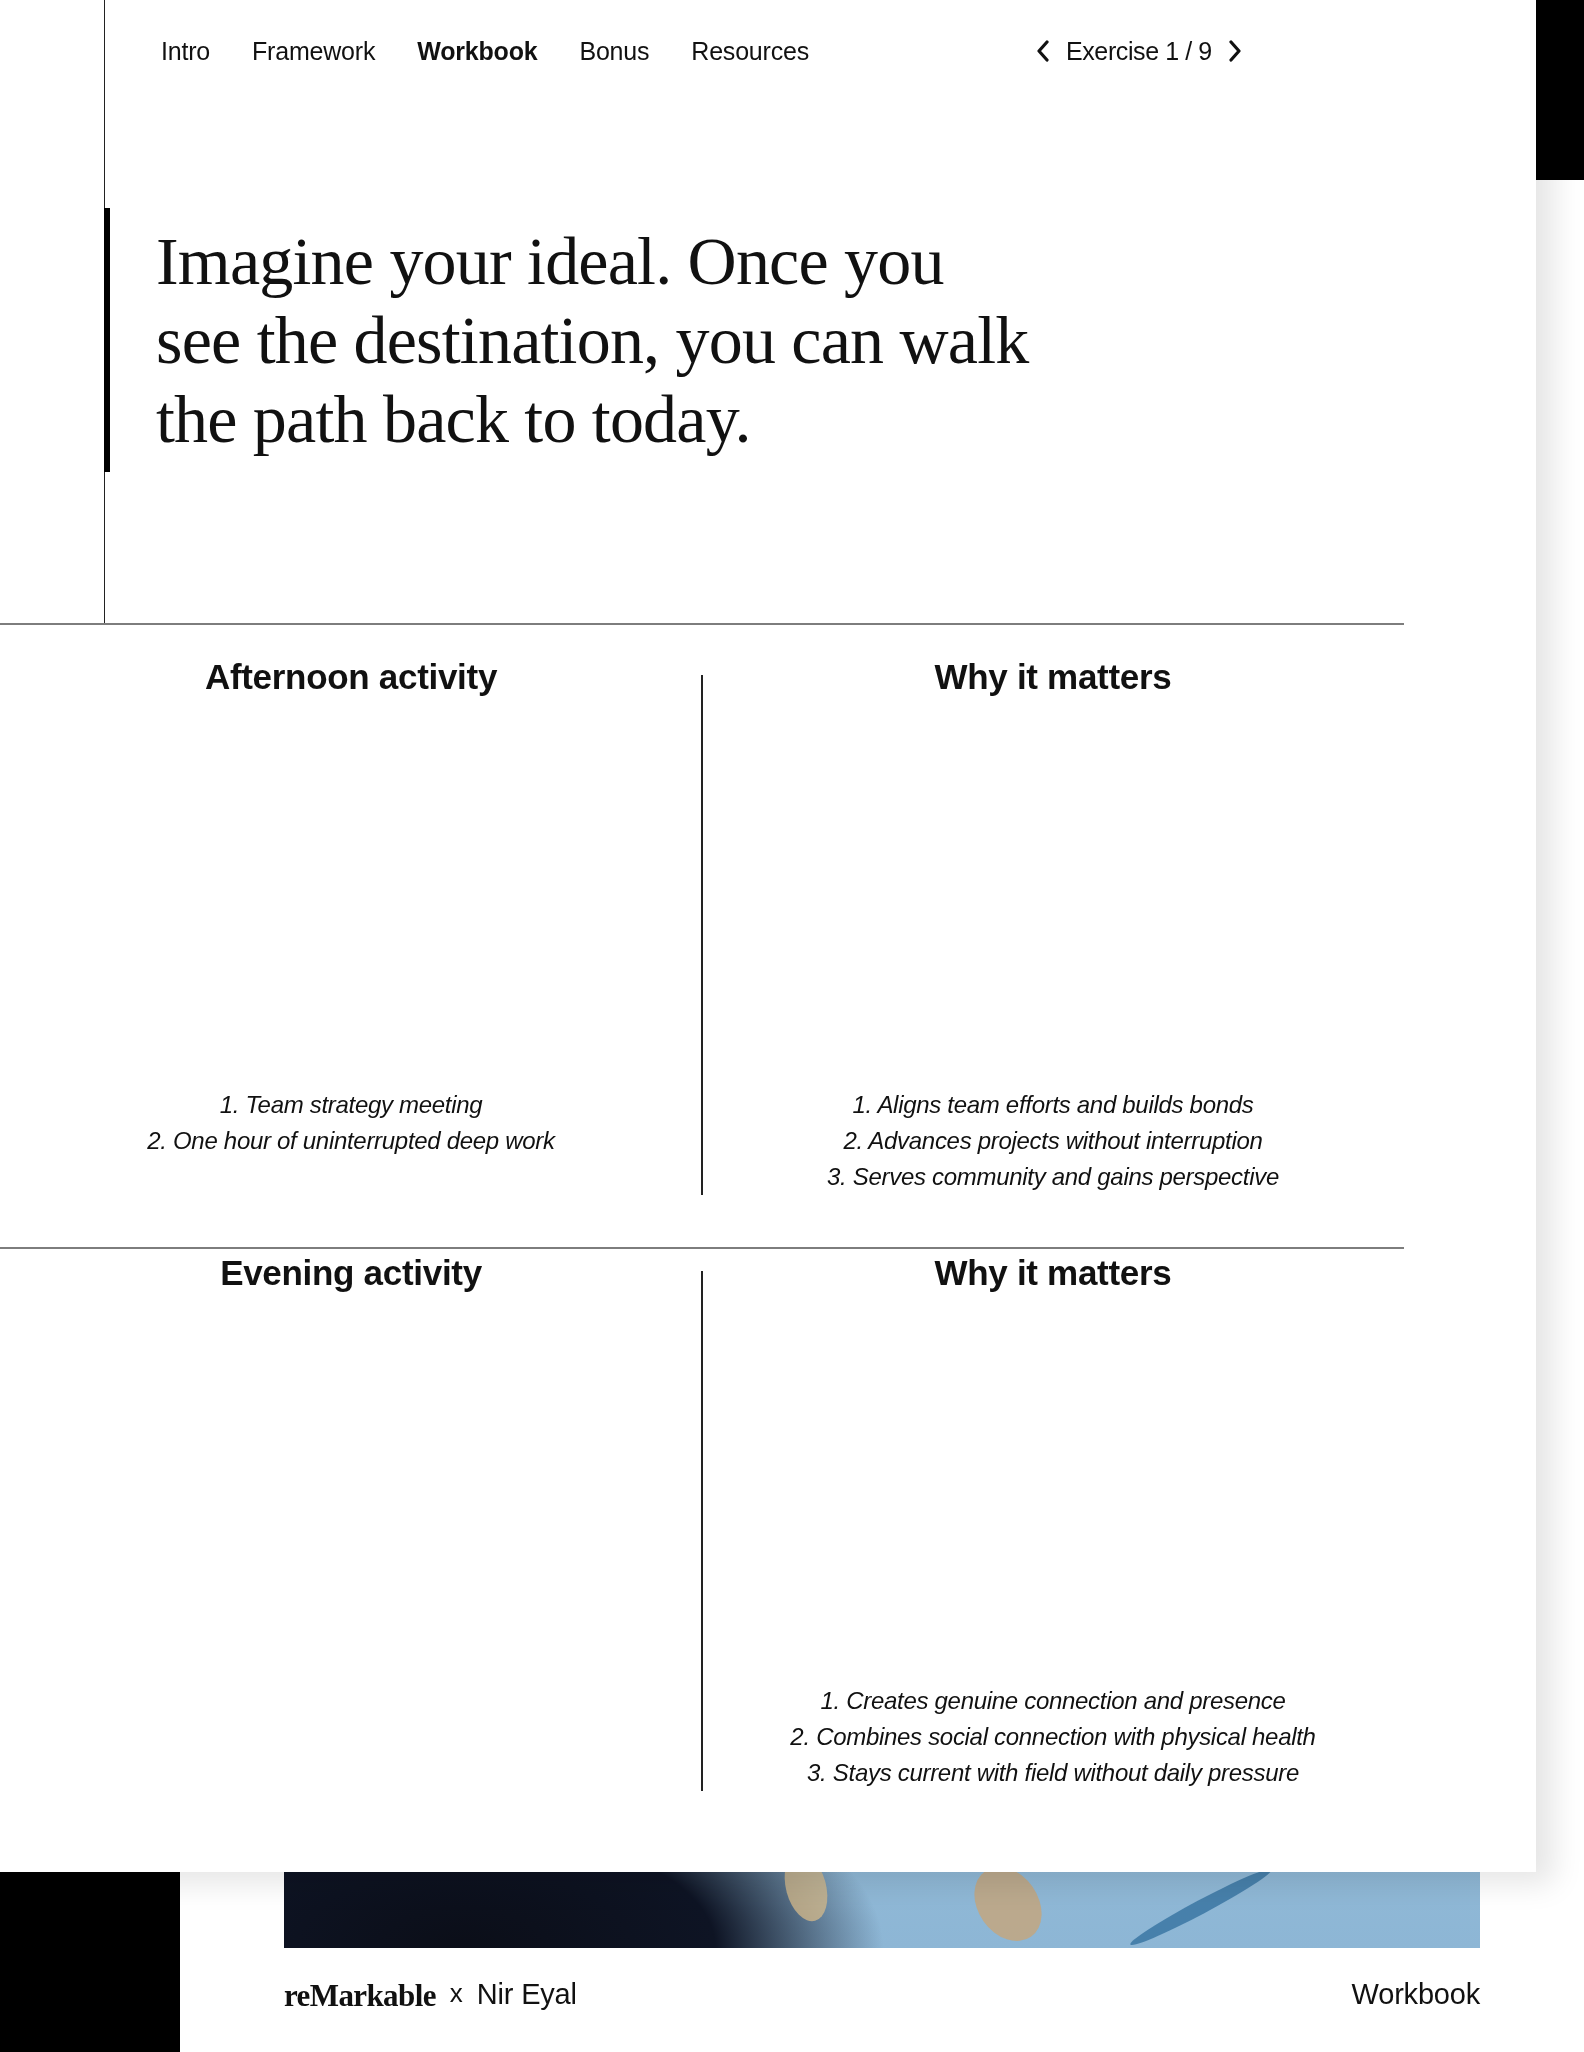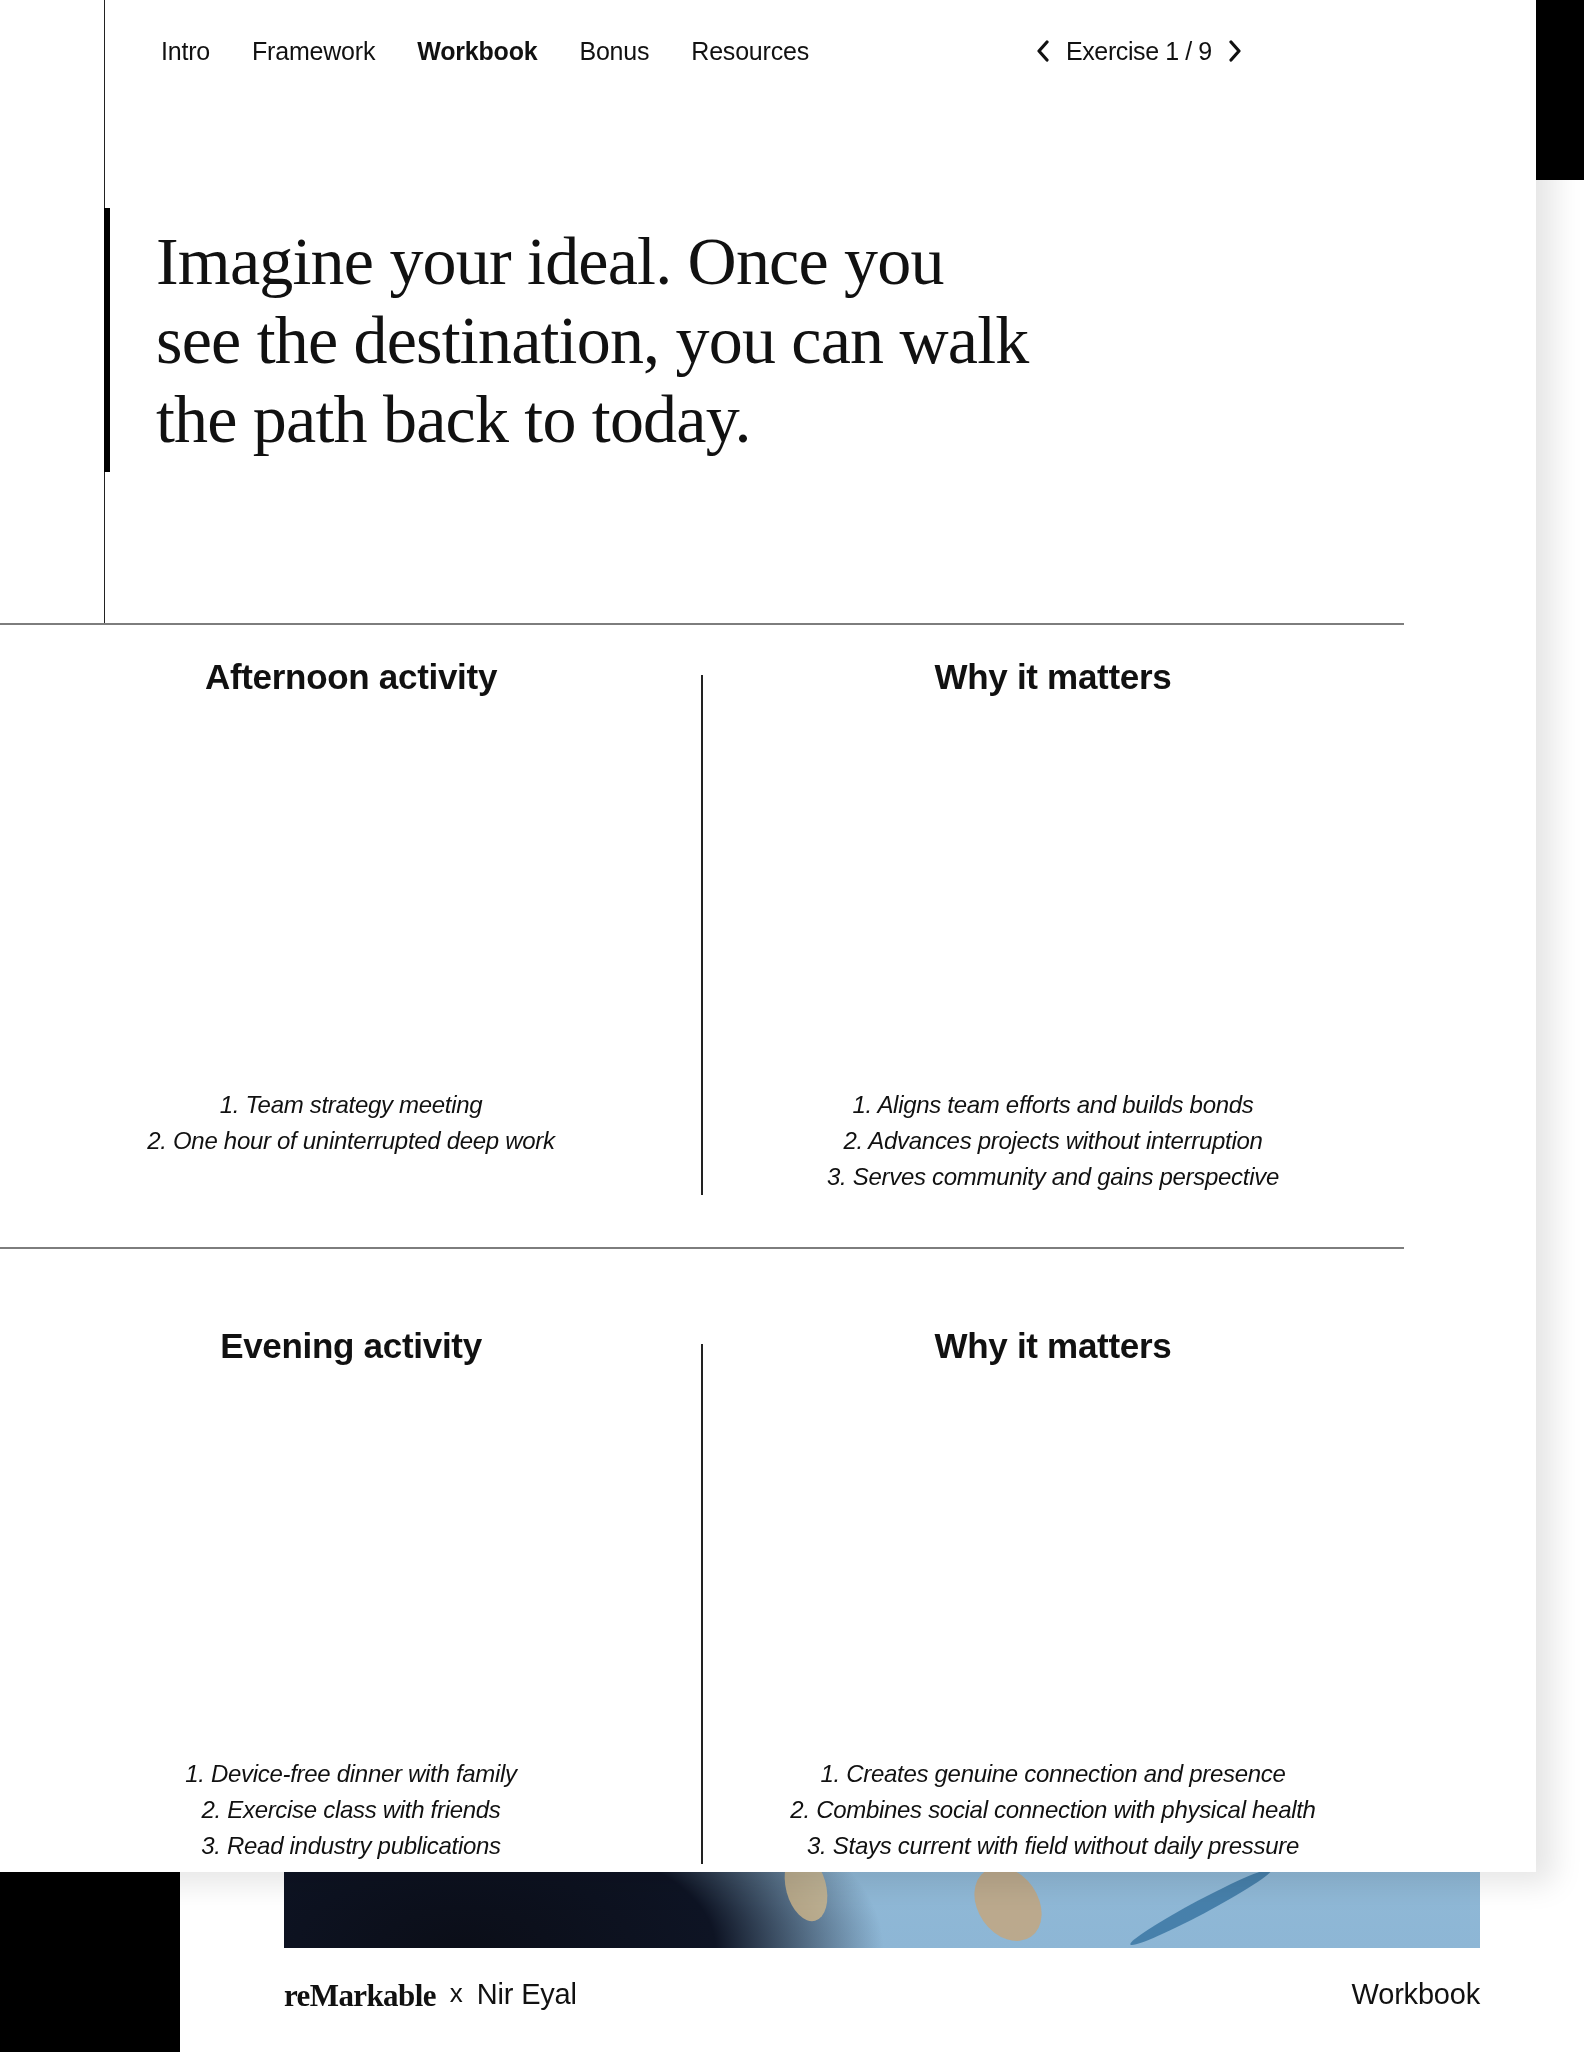--- a/index.html
+++ b/index.html
@@ -45,21 +45,21 @@
     font-family: "Liberation Serif", "DejaVu Serif", serif;
     font-size: 68px; line-height: 79px; color: #111; letter-spacing: -0.8px; margin: 0; font-weight: normal;
   }
 
   .hdivider { position: absolute; left: 0; width: 1404px; height: 2px; background: #7d7d7d; }
   .hd1 { top: 623px; }
   .hd2 { top: 1247px; }
 
   .section { position: absolute; left: 0; width: 1404px; height: 624px; }
   .sec1 { top: 625px; }
-  .sec2 { top: 1294px; padding-left: 11px; }
+  .sec2 { top: 1221px; padding-left: 11px; }
   .col { position: absolute; top: 0; width: 702px; height: 100%; text-align: center; }
   .col.left { left: 0; }
   .col.right { left: 702px; }
   .col-title { position: absolute; left: 0; right: 0; top: 32px; font-size: 35px; font-weight: bold; letter-spacing: -0.3px; }
   .col-list { position: absolute; left: 0; right: 0; top: 462px; margin: 0; padding: 0; list-style: none; }
   .col-list li { font-size: 24px; font-style: italic; line-height: 36px; color: #111; letter-spacing: -0.3px; }
   .vdivider { position: absolute; left: 701px; top: 50px; width: 1.5px; height: 520px; background: #222; }
 
   .footer-brand {
     position: absolute; left: 284px; top: 1978px; height: 40px; display: flex; align-items: flex-start;
@@ -129,25 +129,20 @@
         <li>1. Aligns team efforts and builds bonds</li>
         <li>2. Advances projects without interruption</li>
         <li>3. Serves community and gains perspective</li>
       </ul>
     </div>
   </section>
 
   <section class="section sec2">
     <div class="col left">
       <div class="col-title">Evening activity</div>
-      <ul class="col-list">
-        <li>1. Device-free dinner with family</li>
-        <li>2. Exercise class with friends</li>
-        <li>3. Read industry publications</li>
-      </ul>
     </div>
     <div class="vdivider"></div>
     <div class="col right">
       <div class="col-title">Why it matters</div>
       <ul class="col-list">
         <li>1. Creates genuine connection and presence</li>
         <li>2. Combines social connection with physical health</li>
         <li>3. Stays current with field without daily pressure</li>
       </ul>
     </div>

